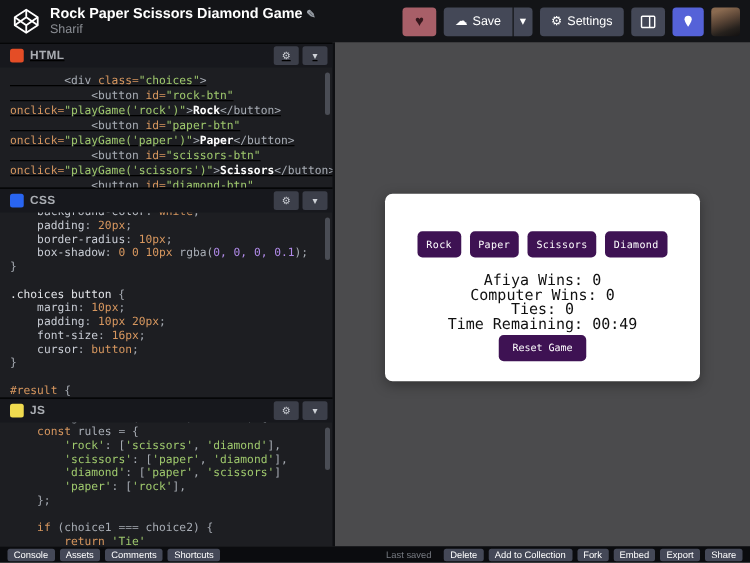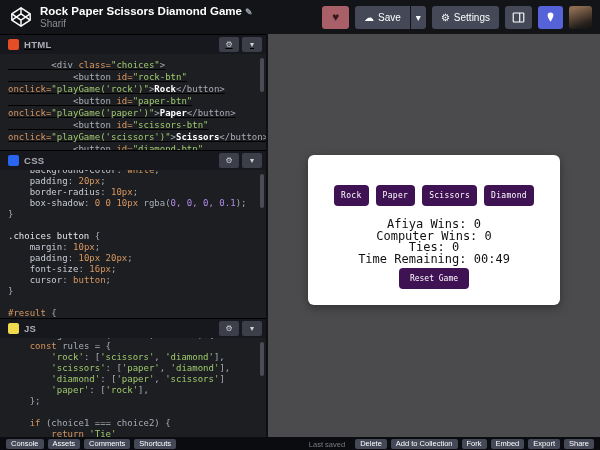--- a/index.html
+++ b/index.html
@@ -68,21 +68,21 @@
   .preview{flex:1;background:#4b4b4d;overflow:hidden;}
   .card{width:252px;margin:121px auto 0;background:#fff;border-radius:6px;box-shadow:0 3px 10px rgba(0,0,0,.35);padding:30px 10px 16px;text-align:center;}
   .choices{display:flex;justify-content:center;gap:7px;}
   .choice-btn{background:var(--accent);color:#fff;font-family:"DejaVu Sans Mono",monospace;font-size:8px;padding:6px 7px;border:none;border-radius:4px;cursor:pointer;letter-spacing:.3px;}
   .stats{margin-top:13px;}
   .stat-line{font-family:"DejaVu Sans Mono",monospace;font-size:12px;line-height:11.5px;color:#111;}
   .reset{margin-top:3px;background:var(--accent);color:#fff;border:none;border-radius:4px;font-family:"DejaVu Sans Mono",monospace;font-size:8px;padding:6px 11px;cursor:pointer;}
 
   
   .footer{flex:0 0 13px;height:13px;background:#0b0c0f;display:flex;align-items:center;justify-content:space-between;padding:0 6px;}
-  .f-group{display:flex;gap:4px;align-items:flex-end;}
+  .f-group{display:flex;gap:4px;align-items:flex-start;}
   .f-btns{display:flex;gap:4px;align-items:center;}
   .f-btn{background:#444857;color:#fff;font-size:7.5px;line-height:10px;height:10px;padding:0 5px;border:none;border-radius:2px;cursor:pointer;font-family:inherit;white-space:nowrap;}
   .f-status{color:#777b82;font-size:7.5px;margin-right:6px;}
 </style>
 </head>
 <body>
 
 <div class="app">
 
   <header class="topbar">

